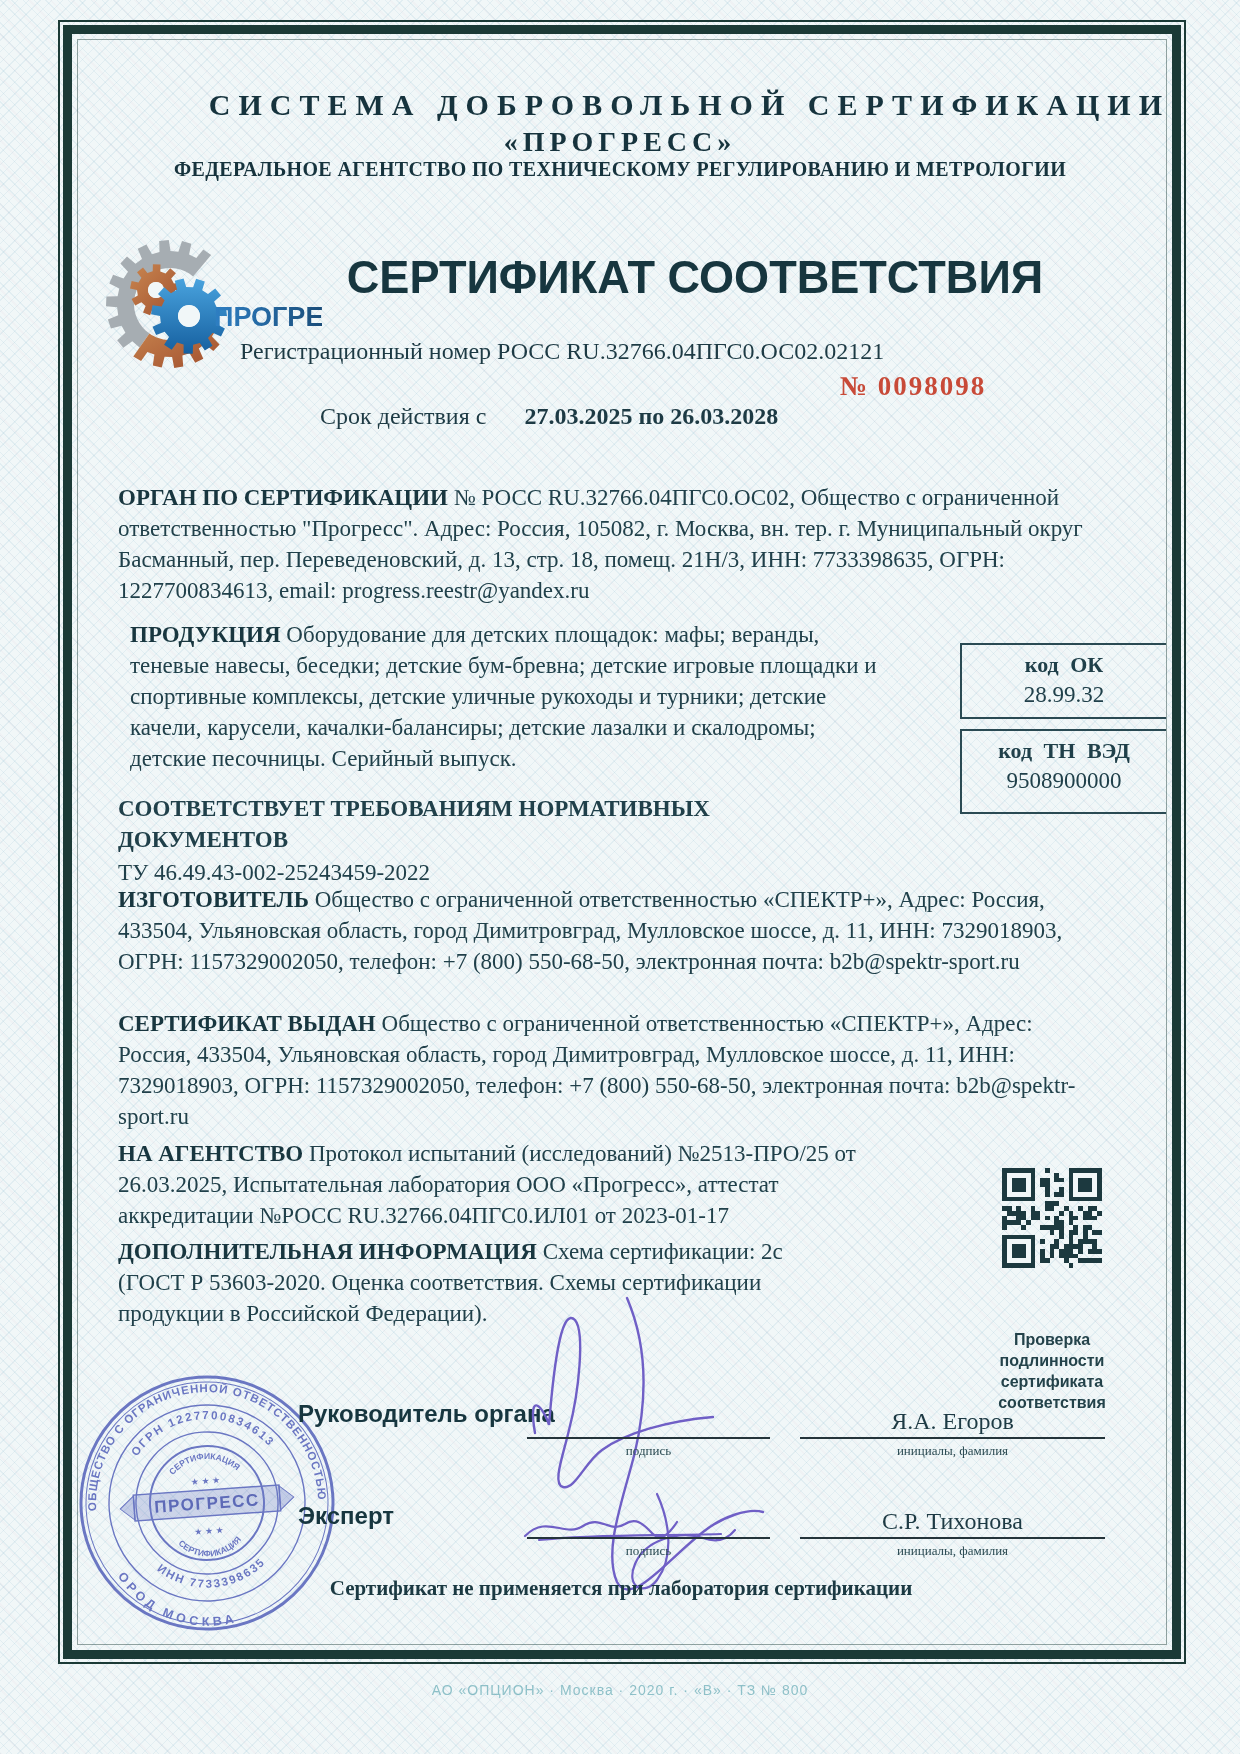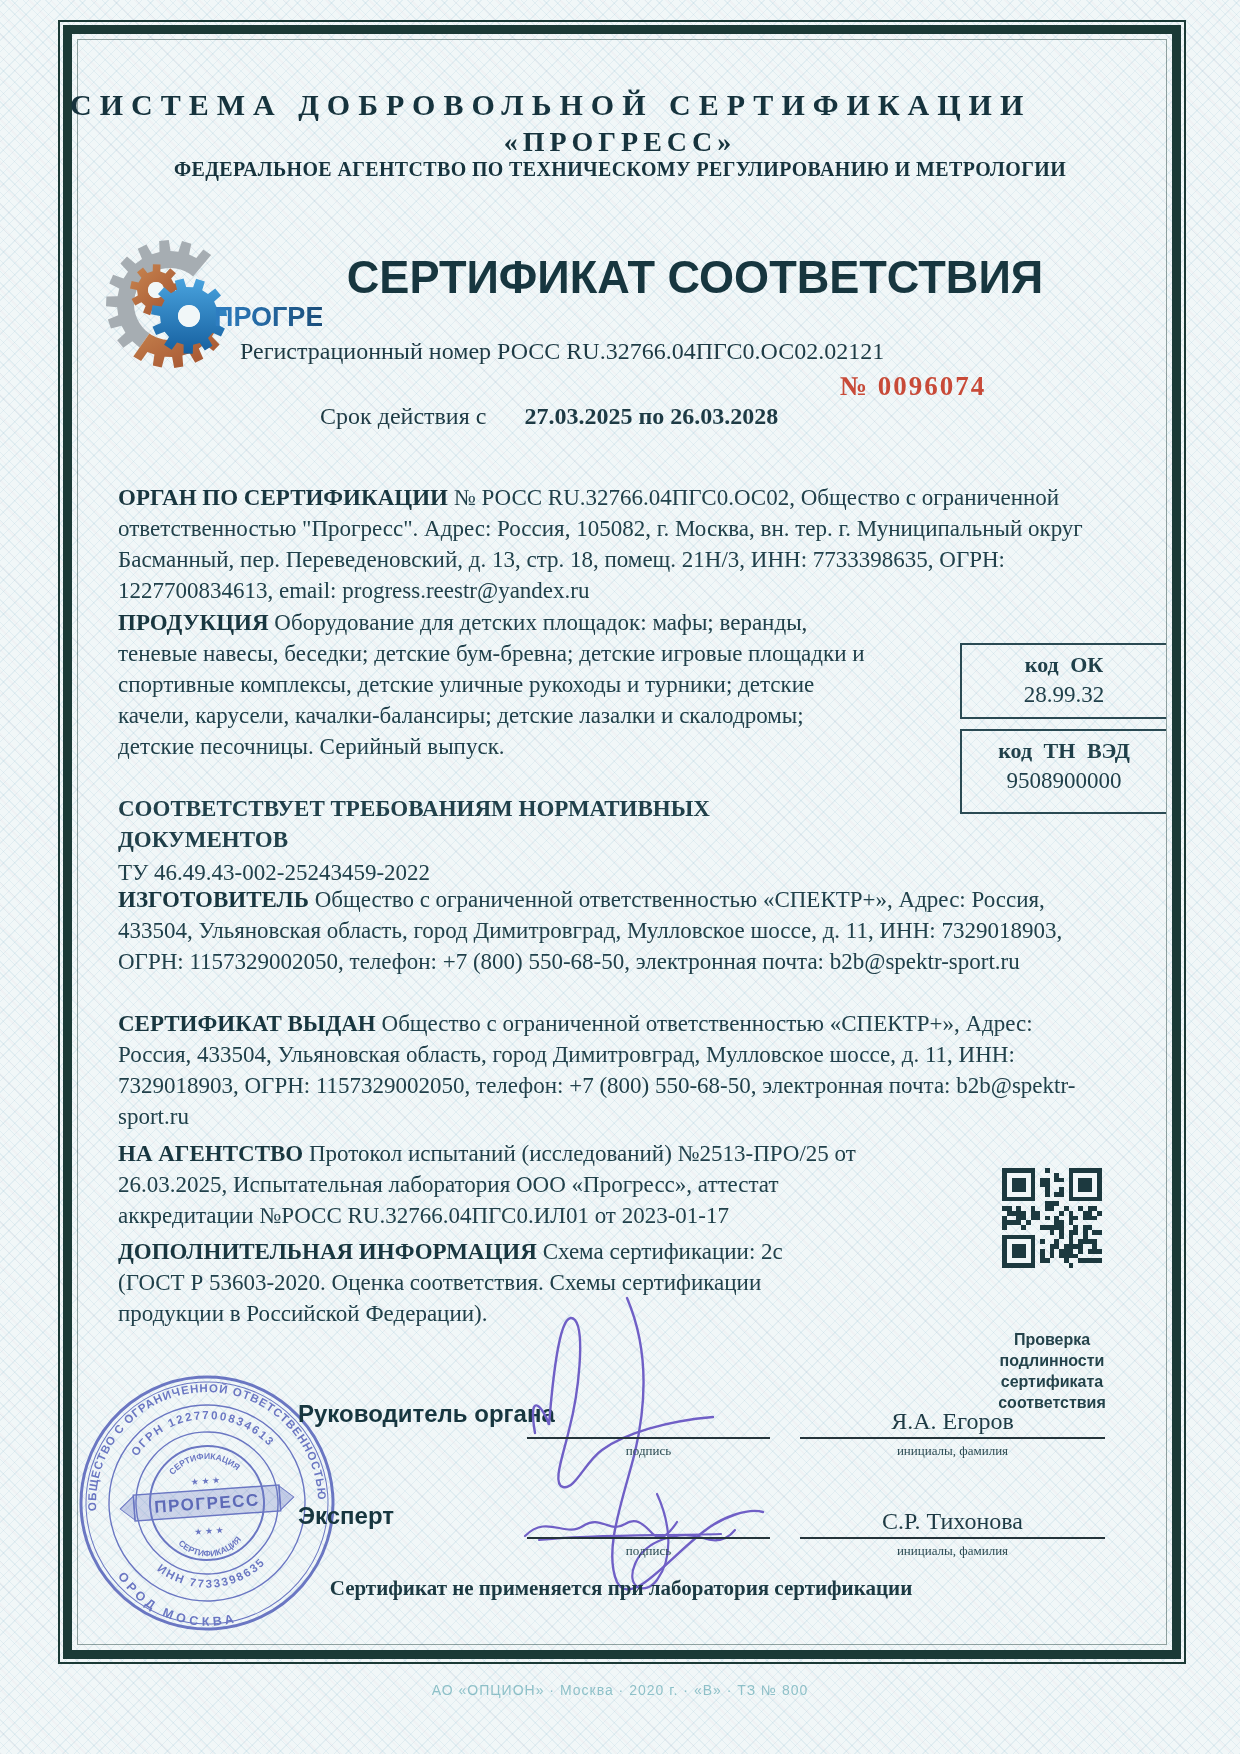--- a/index.html
+++ b/index.html
@@ -11,21 +11,21 @@
       repeating-linear-gradient(45deg, rgba(121,175,199,.13) 0 1px, transparent 1px 8px),
       repeating-linear-gradient(-45deg, rgba(121,175,199,.13) 0 1px, transparent 1px 8px),
       repeating-linear-gradient(45deg, rgba(210,150,175,.05) 0 2px, transparent 2px 15px);
   }
   .abs{position:absolute;}
   
   .frame{position:absolute;left:58px;top:20px;width:1124px;height:1640px;border:2px solid #1b3a36;}
   .frame .band{position:absolute;inset:3px;border:9px solid #1b3a36;}
   .frame .innerline{position:absolute;inset:17px;border:1px solid rgba(27,58,54,.45);}
   
-  .hdr1{left:70px;top:88px;width:1100px;text-align:left;font-weight:bold;font-size:30px;letter-spacing:8px;color:#16333d;}
+  .hdr1{left:70px;top:88px;width:1100px;text-align:right;font-weight:bold;font-size:30px;letter-spacing:8px;color:#16333d;}
   .hdr2{left:70px;top:126px;width:1100px;text-align:center;font-weight:bold;font-size:28px;letter-spacing:5px;color:#16333d;}
   .hdr3{left:70px;top:157px;width:1100px;text-align:center;font-weight:bold;font-size:21px;letter-spacing:.4px;color:#16333d;transform:scaleX(.95);}
   .title{left:330px;top:250px;width:730px;text-align:center;font-family:"Liberation Sans",sans-serif;
          font-weight:bold;font-size:46px;color:#17363f;transform:scaleX(.98);letter-spacing:0;}
   .regline{left:240px;top:338px;width:800px;text-align:left;font-size:24px;color:#1d3a44;}
   .blanknum{left:828px;top:371px;width:170px;text-align:center;font-size:27px;letter-spacing:2px;color:#c84a38;font-weight:bold;}
   .validity{left:320px;top:403px;font-size:24px;color:#1d3a44;}
   .validity .dates{font-weight:bold;margin-left:38px;}
   
   .sect{font-size:23px;line-height:31px;color:#20404a;}
@@ -89,31 +89,31 @@
       </g>
     <g>
         <path id="gearBlue" fill="url(#gblue)" d="M135.0,84.0L133.9,75.0L124.8,75.8L122.1,69.5L129.0,63.5L123.2,56.4L116.0,62.1L110.2,58.2L112.8,49.4L104.1,46.7L101.1,55.3L94.2,55.1L91.6,46.4L82.8,48.7L85.0,57.6L79.0,61.2L72.1,55.3L66.0,62.0L72.6,68.3L69.6,74.6L60.5,73.3L59.0,82.3L68.0,84.0L68.8,90.9L60.5,94.7L64.1,103.1L72.6,99.7L77.0,105.0L72.1,112.7L79.7,117.8L85.0,110.4L91.6,112.5L91.6,121.6L100.7,121.8L101.1,112.7L107.8,110.9L112.8,118.6L120.5,113.8L116.0,105.9L120.7,100.8L129.0,104.5L132.9,96.4L124.8,92.2L126.0,85.3L126.0,84.0L108.0,84.0L107.6,86.8L106.5,89.5L104.8,91.8L102.5,93.5L99.8,94.6L97.0,95.0L94.2,94.6L91.5,93.5L89.2,91.8L87.5,89.5L86.4,86.8L86.0,84.0L86.4,81.2L87.5,78.5L89.2,76.2L91.5,74.5L94.2,73.4L97.0,73.0L99.8,73.4L102.5,74.5L104.8,76.2L106.5,78.5L107.6,81.2L108.0,84.0Z"></path>
         <circle cx="97" cy="84" r="11" fill="#f1f7f8"></circle>
       </g>
     <text x="122" y="94" font-size="27" font-weight="bold" fill="url(#gtext)">ПРОГРЕСС</text>
   </svg>
 
   <div class="abs title">СЕРТИФИКАТ СООТВЕТСТВИЯ</div>
   <div class="abs regline">Регистрационный номер РОСС RU.32766.04ПГС0.ОС02.02121</div>
-  <div class="abs blanknum">№ 0096074</div>
+  <div class="abs blanknum">№ 0098098</div>
   <div class="abs validity">
     <span>Срок действия с</span><span class="dates">27.03.2025 по 26.03.2028</span>
   </div>
 
   <p class="abs sect" style="left:118px;top:482px;width:985px;margin:0">
     <span class="lbl">ОРГАН ПО СЕРТИФИКАЦИИ</span>
     <span>№ РОСС RU.32766.04ПГС0.ОС02, Общество с ограниченной ответственностью "Прогресс". Адрес: Россия, 105082, г. Москва, вн. тер. г. Муниципальный округ Басманный, пер. Переведеновский, д. 13, стр. 18, помещ. 21Н/3, ИНН: 7733398635, ОГРН: 1227700834613, email: progress.reestr@yandex.ru</span>
   </p>
 
-  <p class="abs sect" style="left:118px;top:607px;width:752px;margin:0">
+  <p class="abs sect" style="left:118px;top:607px;width:752px;margin:12px">
     <span class="lbl">ПРОДУКЦИЯ</span>
     <span>Оборудование для детских площадок: мафы; веранды, теневые навесы, беседки; детские бум-бревна; детские игровые площадки и спортивные комплексы, детские уличные рукоходы и турники; детские качели, карусели, качалки-балансиры; детские лазалки и скалодромы; детские песочницы. Серийный выпуск.</span>
   </p>
 
   <div class="abs codebox" style="left:960px;top:643px;width:204px;height:72px">
     <div class="cl">код ОК</div>
     <div class="cv">28.99.32</div>
   </div>
   <div class="abs codebox" style="left:960px;top:729px;width:204px;height:81px">
     <div class="cl">код ТН ВЭД</div>

